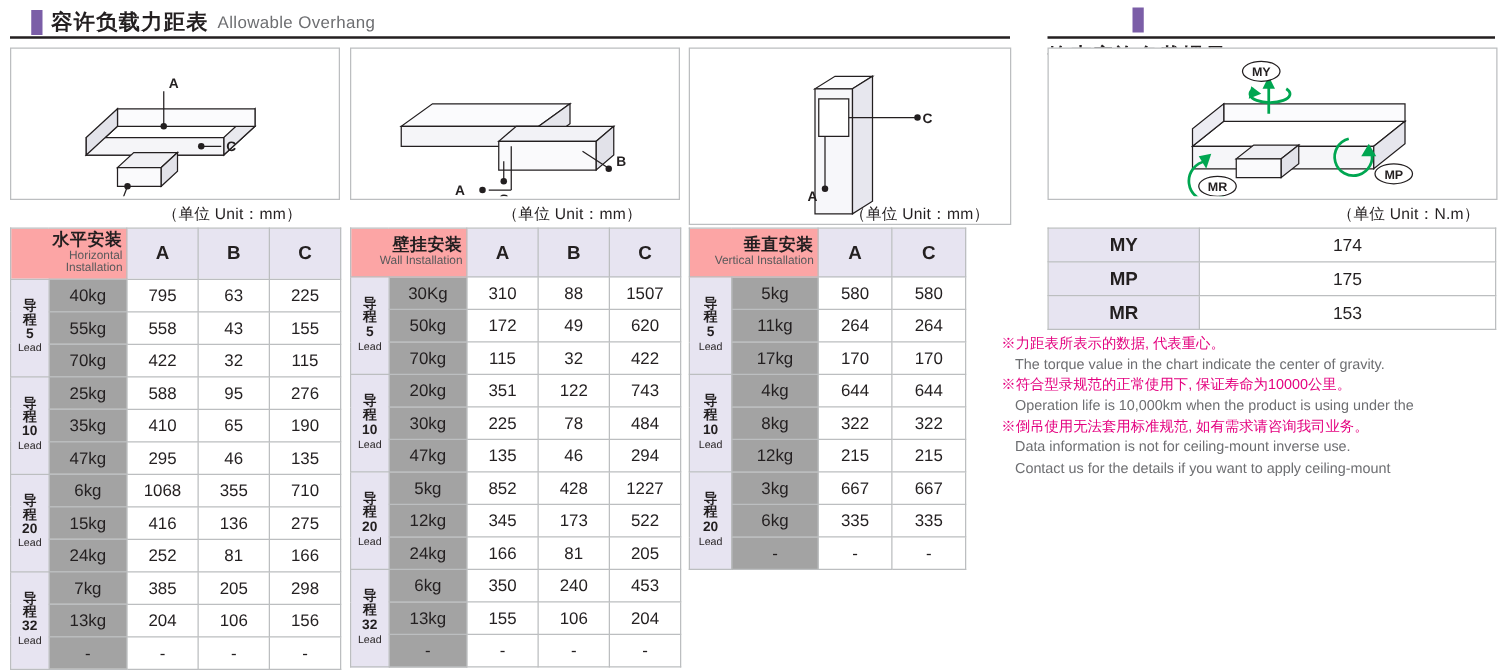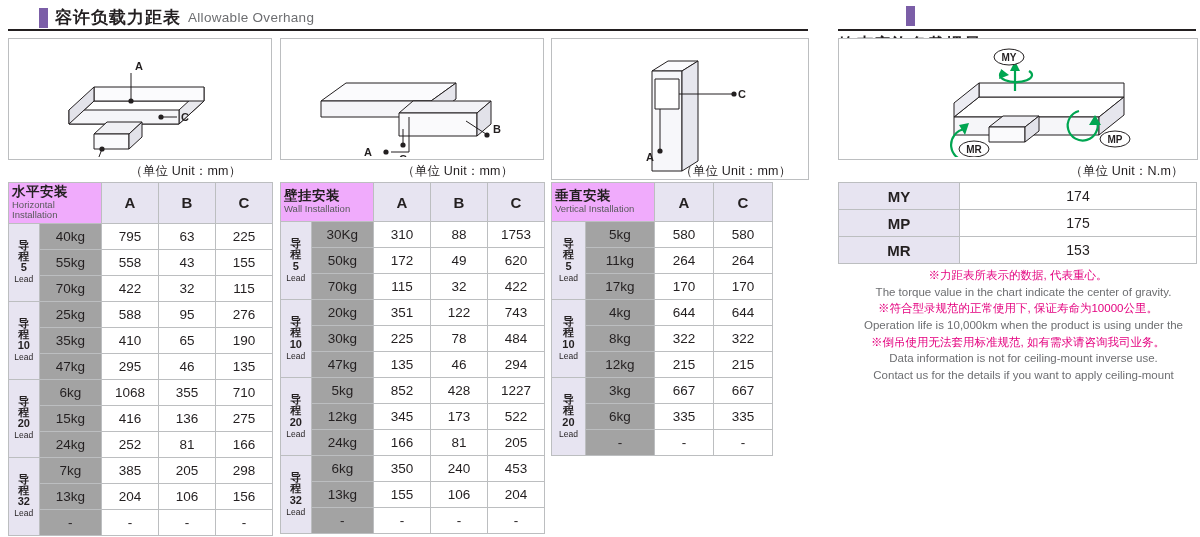--- a/index.html
+++ b/index.html
@@ -20,21 +20,21 @@
   .sec-en{font-size:13.5px;color:#6d6e71;letter-spacing:.3px;}
   .sec-rule{position:absolute;height:2px;background:#231f20;}
 
   
   .draw{position:absolute;border:1px solid #bcbec0;background:#fff;}
   .unit{position:absolute;font-size:12.5px;color:#231f20;letter-spacing:.2px;}
 
   
   table{border-collapse:collapse;position:absolute;}
   table td,table th{border:1px solid #bcbec0;text-align:center;vertical-align:middle;font-size:13.5px;color:#231f20;padding:0;}
-  .hdr-title{background:#f0abfc;text-align:left;line-height:1.1;padding:2px 3px;}
+  .hdr-title{background:#fca5a5;text-align:right;line-height:1.1;padding:2px 3px;}
   .hdr-title .cn{font-size:13.5px;font-weight:bold;display:block;letter-spacing:.5px;}
   .hdr-title .en{font-size:9.5px;color:#58595b;display:block;letter-spacing:0;}
   .hdr-ltr{background:#e7e4f1;font-size:15px;font-weight:bold;width:44px;}
   .lead{background:#e7e4f1;width:28px;font-size:11px;line-height:1.02;font-weight:bold;}
   .lead .l-en{font-size:8.5px;font-weight:normal;}
   .kg{background:#a3a3a3;font-size:13.5px;width:58px;height:25px;}
   .val{height:25px;width:56px;background:#fff;}
   .dash{color:#231f20;}
 
   
@@ -47,21 +47,21 @@
   .note-red{color:#e4007f;}
   .note-sub{color:#6d6e71;padding-left:11px;}
 
   svg{display:block;}
 </style>
 </head>
 <body>
 
 <div class="page">
 
-  <div class="sec-head" style="left:22px;top:6px;padding-left:17px;">
+  <div class="sec-head" style="left:8px;top:6px;padding-left:17px;">
     <div class="sec-bar"></div>
     <div class="sec-cn">容许负载力距表</div>
     <div class="sec-en">Allowable Overhang</div>
   </div>
   <div class="sec-rule" style="left:8px;top:29px;width:800px;"></div>
 
   <div class="sec-head" style="left:838px;top:6px;flex-direction:column;">
     <div class="sec-bar"></div>
     <div class="sec-cn">静态容许负载惯量</div>
     <div class="sec-en">Static Loading Moment</div>
@@ -278,21 +278,21 @@
       </td>
       <td class="hdr-ltr">A</td>
       <td class="hdr-ltr">B</td>
       <td class="hdr-ltr">C</td>
     </tr>
     <tr>
       <td class="lead" rowspan="3">导<br>程<br>5<br><span class="l-en">Lead</span></td>
       <td class="kg">30Kg</td>
       <td class="val">310</td>
       <td class="val">88</td>
-      <td class="val">1753</td>
+      <td class="val">1507</td>
     </tr>
     <tr>
       <td class="kg">50kg</td>
       <td class="val">172</td>
       <td class="val">49</td>
       <td class="val">620</td>
     </tr>
     <tr>
       <td class="kg">70kg</td>
       <td class="val">115</td>
@@ -430,21 +430,21 @@
       <td class="lbl">MP</td>
       <td class="v">175</td>
     </tr>
     <tr>
       <td class="lbl">MR</td>
       <td class="v">153</td>
     </tr>
   </tbody>
     </table>
 
-  <div class="notes" style="left:838px;top:267px;text-align:center;">
+  <div class="notes" style="left:801px;top:267px;">
     <div class="note-red">※力距表所表示的数据, 代表重心。</div>
     <div class="note-sub">The torque value in the chart indicate the center of gravity.</div>
     <div class="note-red">※符合型录规范的正常使用下, 保证寿命为10000公里。</div>
     <div class="note-sub">Operation life is 10,000km when the product is using under the</div>
     <div class="note-red">※倒吊使用无法套用标准规范, 如有需求请咨询我司业务。</div>
     <div class="note-sub">Data information is not for ceiling-mount inverse use.</div>
     <div class="note-sub">Contact us for the details if you want to apply ceiling-mount</div>
   </div>
 
 </div>

